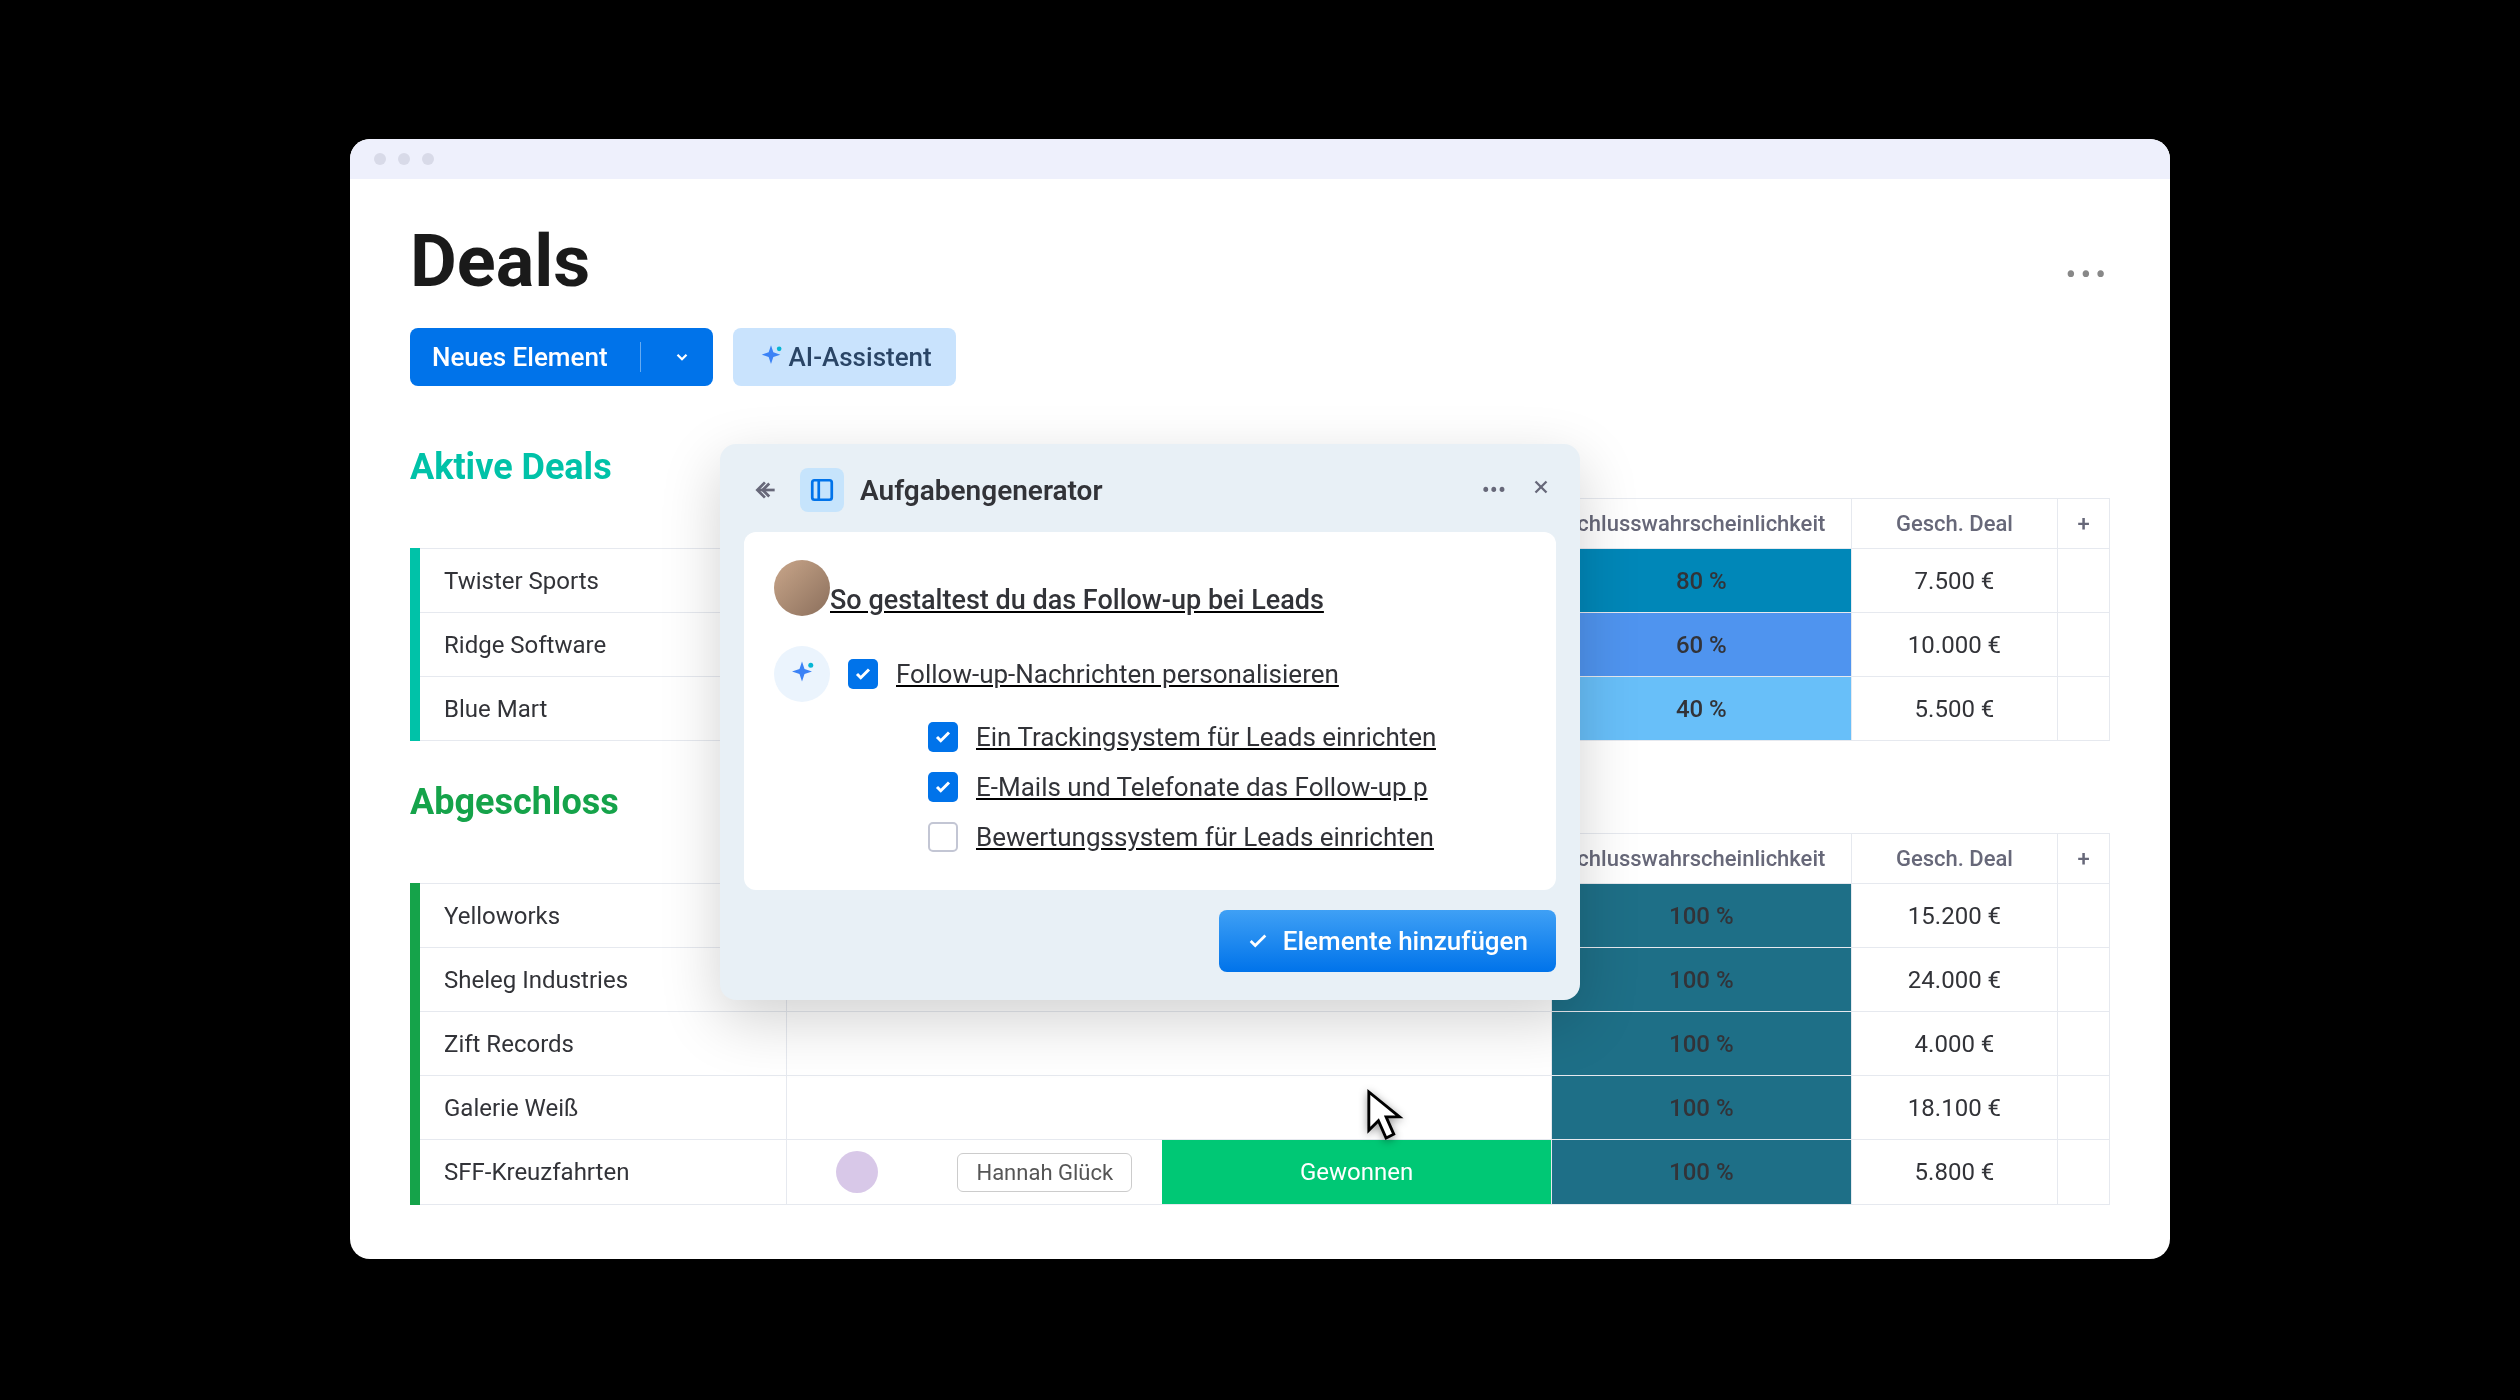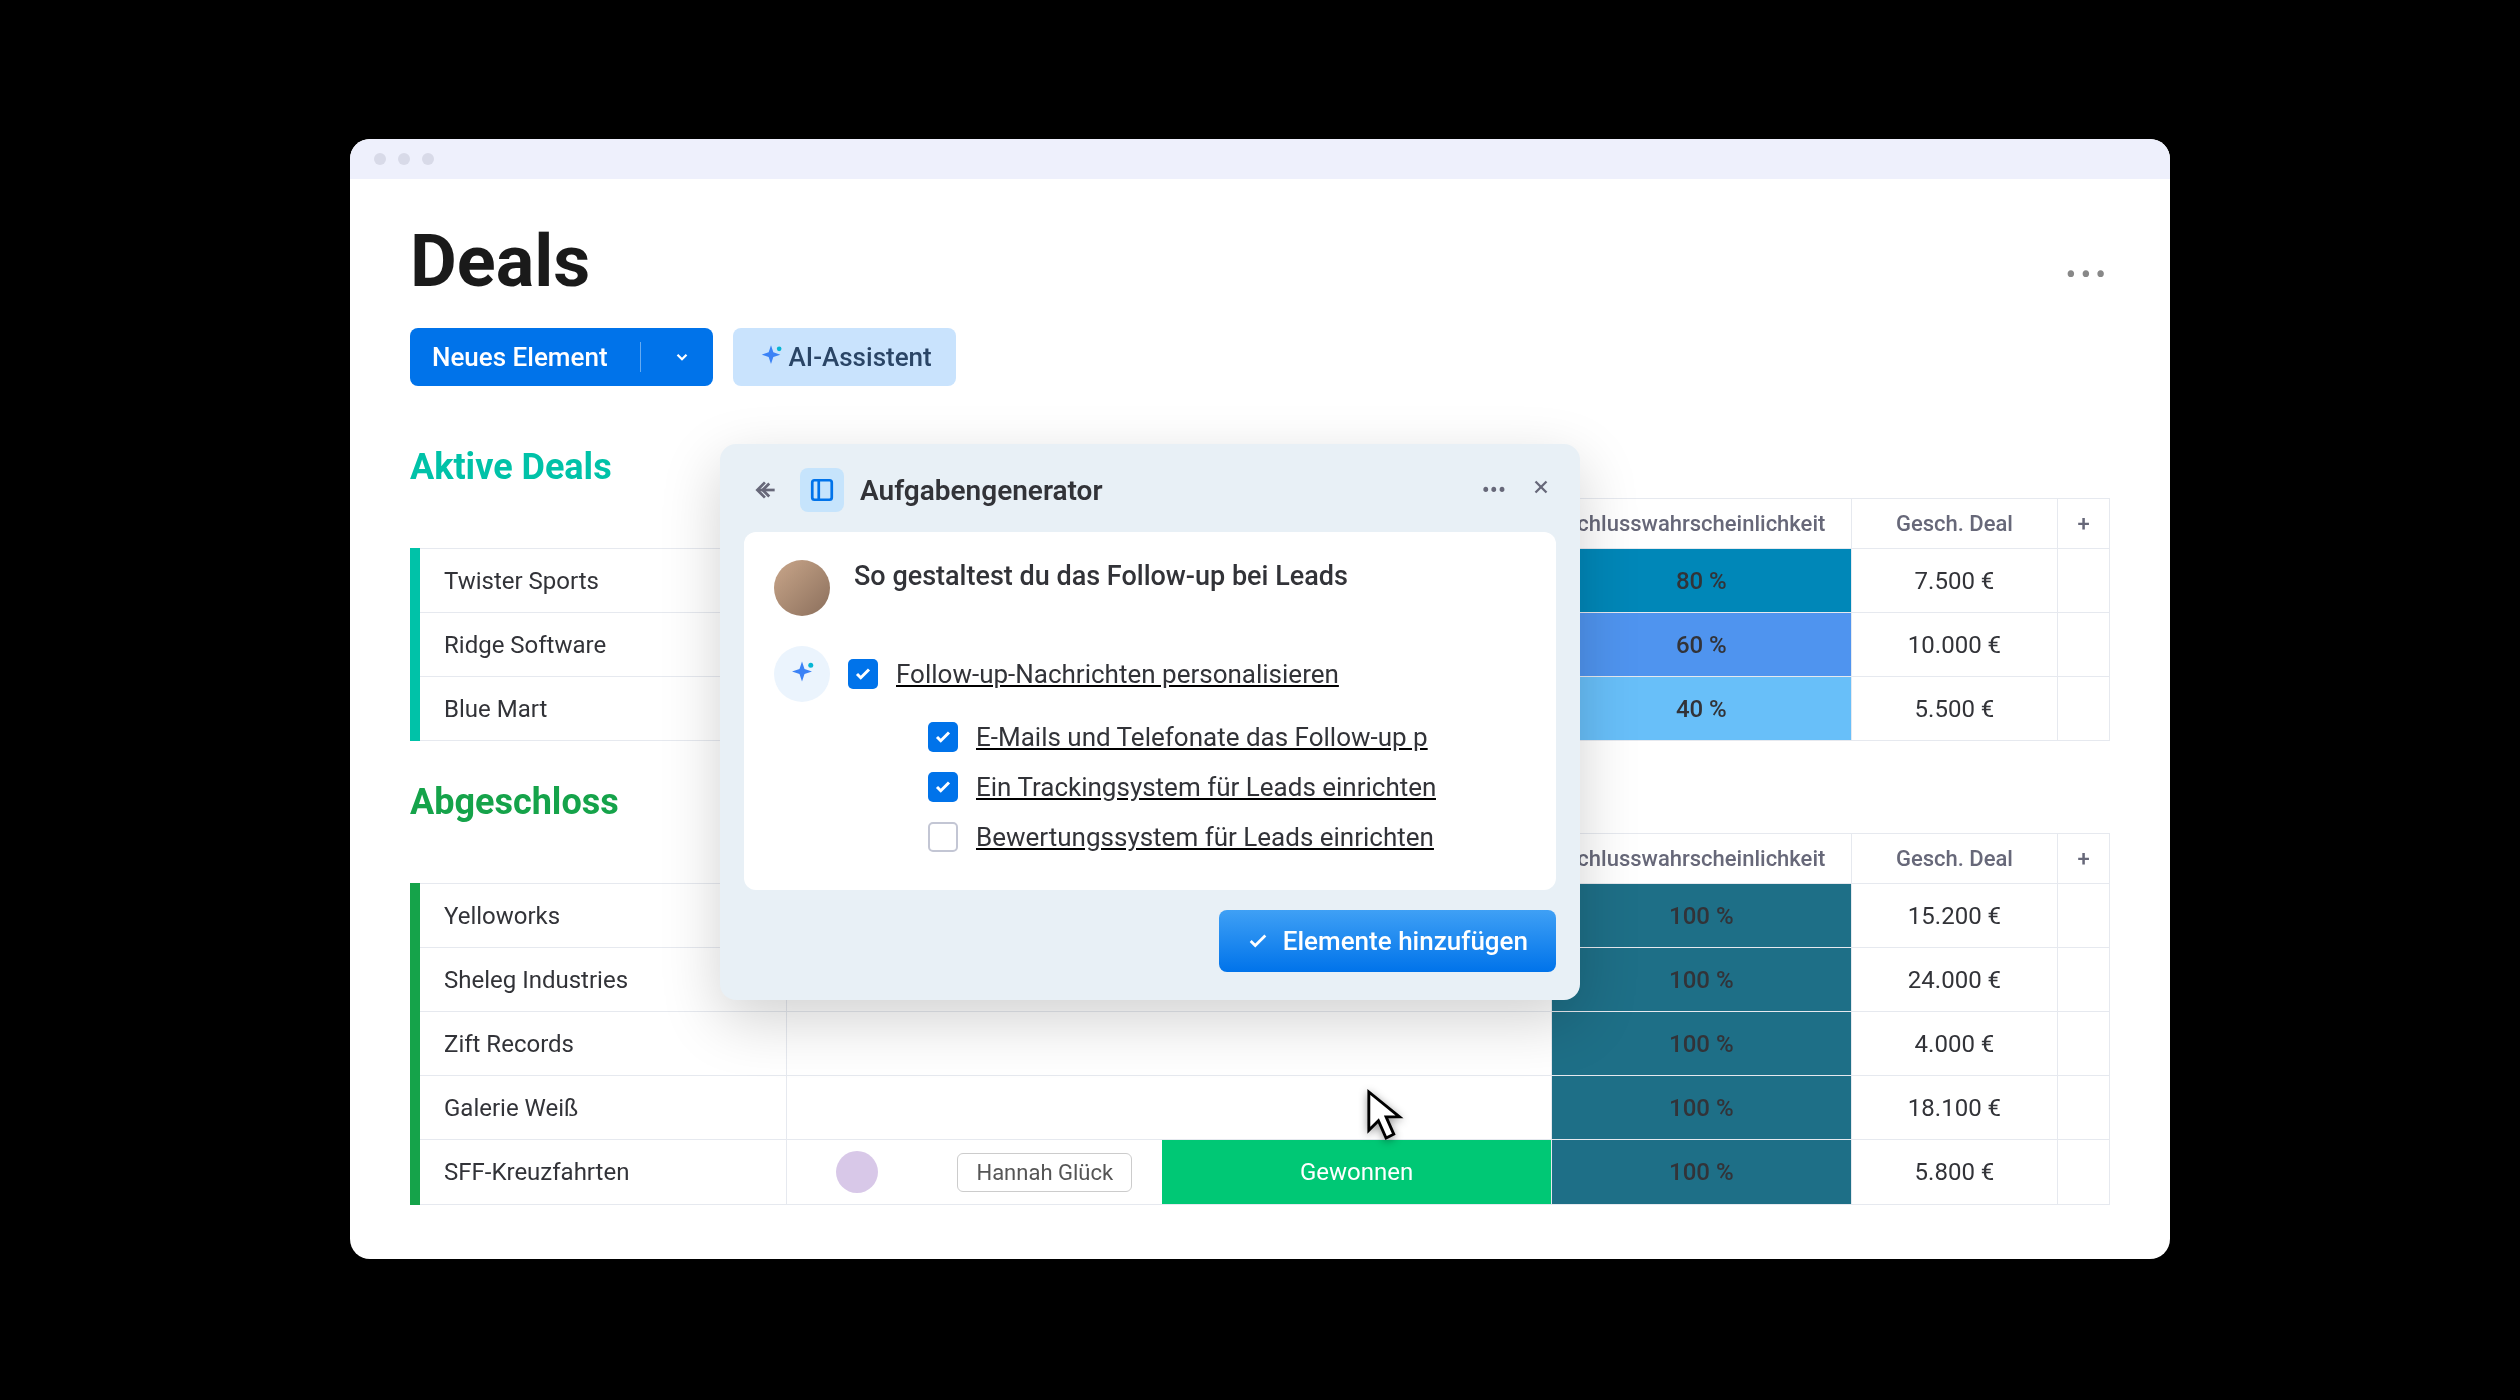--- a/index.html
+++ b/index.html
@@ -119,21 +119,21 @@
   .popup-title { font-size: 28px; font-weight: 600; color: #323338; }
   .popup-actions { margin-left: auto; display: flex; align-items: center; gap: 24px; color: #676879; }
   .popup-actions > * { cursor: pointer; font-size: 24px; }
   
   .popup-body {
     background: #fff;
     margin: 0 24px 20px 24px;
     border-radius: 12px;
     padding: 28px 30px;
   }
-  .body-row { display: flex; align-items: flex-start; gap: 24px; margin-bottom: 20px; }
+  .body-row { display: flex; align-items: flex-end; margin-bottom: 20px; text-decoration: underline; }
   .avatar { width: 56px; height: 56px; border-radius: 50%; background: linear-gradient(135deg, #C9A68A, #8B6F5C); flex-shrink: 0; }
   .body-row .text { font-size: 27px; color: #323338; font-weight: 500; white-space: nowrap; overflow: hidden; }
   
   .task-row { display: flex; align-items: center; gap: 18px; padding: 10px 0 10px 80px; text-decoration: underline; }
   .task-row:first-of-type { padding-left: 0; }
   .task-row.with-icon { padding-left: 0; }
   .ai-bubble { width: 56px; height: 56px; border-radius: 50%; background: #EBF4FD; display: flex; align-items: center; justify-content: center; flex-shrink: 0; }
   .ai-bubble svg { width: 30px; height: 30px; }
   .spacer { width: 56px; flex-shrink: 0; }
   .checkbox { width: 30px; height: 30px; border-radius: 5px; flex-shrink: 0; display: flex; align-items: center; justify-content: center; }
@@ -343,30 +343,30 @@
           </div>
           <div class="task-text">Follow-up-Nachrichten personalisieren</div>
         </div>
         <div class="task-row">
           <div class="spacer"></div>
           <div class="checkbox checked">
             <svg viewBox="0 0 24 24" fill="none" stroke="#fff" stroke-width="4">
               <polyline points="20 6 9 17 4 12"></polyline>
             </svg>
           </div>
-          <div class="task-text">E-Mails und Telefonate das Follow-up p</div>
+          <div class="task-text">Ein Trackingsystem für Leads einrichten</div>
         </div>
         <div class="task-row">
           <div class="spacer"></div>
           <div class="checkbox checked">
             <svg viewBox="0 0 24 24" fill="none" stroke="#fff" stroke-width="4">
               <polyline points="20 6 9 17 4 12"></polyline>
             </svg>
           </div>
-          <div class="task-text">Ein Trackingsystem für Leads einrichten</div>
+          <div class="task-text">E-Mails und Telefonate das Follow-up p</div>
         </div>
         <div class="task-row">
           <div class="spacer"></div>
           <div class="checkbox unchecked"></div>
           <div class="task-text">Bewertungssystem für Leads einrichten</div>
         </div>
       </div>
   </div>
 
   <div class="popup-footer">

